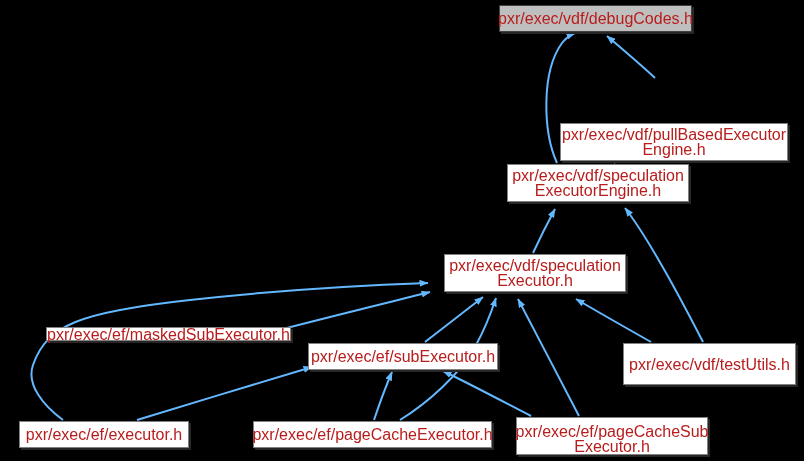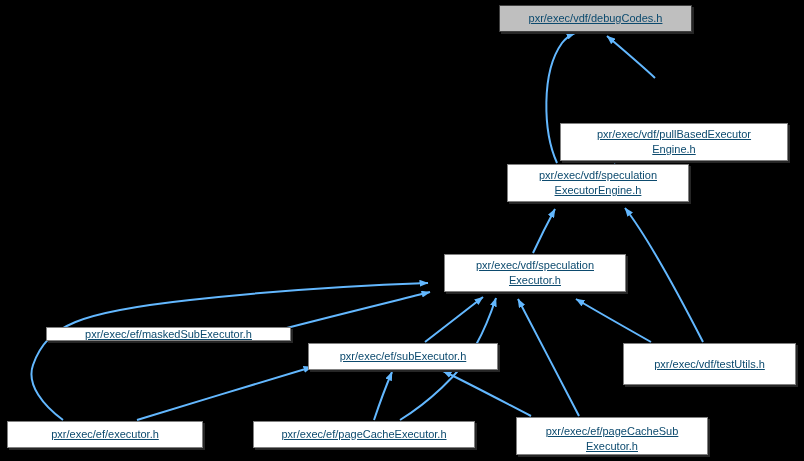--- a/index.html
+++ b/index.html
@@ -20,32 +20,31 @@
     left: 0;
     top: 0;
     width: 804px;
     height: 461px;
   }
   .node {
     position: absolute;
     box-sizing: border-box;
     border: 1px solid #808080;
     background: #ffffff;
-    color: #0c4a6e;
+    color: #b91c1c;
     display: flex;
     align-items: center;
     justify-content: center;
     text-align: center;
-    font-size: 11px;
+    font-size: 16px;
     line-height: 15px;
     letter-spacing: 0px;
     box-shadow: 2px 2px 0 #262626;
     white-space: pre-line;
     z-index: 5;
-    text-decoration: underline;
   }
   .node.root {
     background: #bfbfbf;
     border: 1px solid #404040;
   }
   .node-label {
     display: block;
     padding: 0 5px;
   }
 </style>
@@ -114,25 +113,25 @@
   </div>
 
   <div class="node" style="left:308px; top:343px; width:190px; height:27px;">
     <span class="node-label">pxr/exec/ef/subExecutor.h</span>
   </div>
 
   <div class="node" style="left:623px; top:343px; width:173px; height:42px;">
     <span class="node-label">pxr/exec/vdf/testUtils.h</span>
   </div>
 
-  <div class="node" style="left:7px; top:421px; width:196px; height:27px;">
+  <div class="node" style="left:19px; top:421px; width:170px; height:27px;">
     <span class="node-label">pxr/exec/ef/executor.h</span>
   </div>
 
-  <div class="node" style="left:253px; top:421px; width:222px; height:27px;">
+  <div class="node" style="left:253px; top:421px; width:239px; height:27px;">
     <span class="node-label">pxr/exec/ef/pageCacheExecutor.h</span>
   </div>
 
   <div class="node" style="left:516px; top:417px; width:192px; height:38px;align-items:flex-end;">
     <span class="node-label">pxr/exec/ef/pageCacheSub
 Executor.h</span>
   </div>
 
 </div>
 

